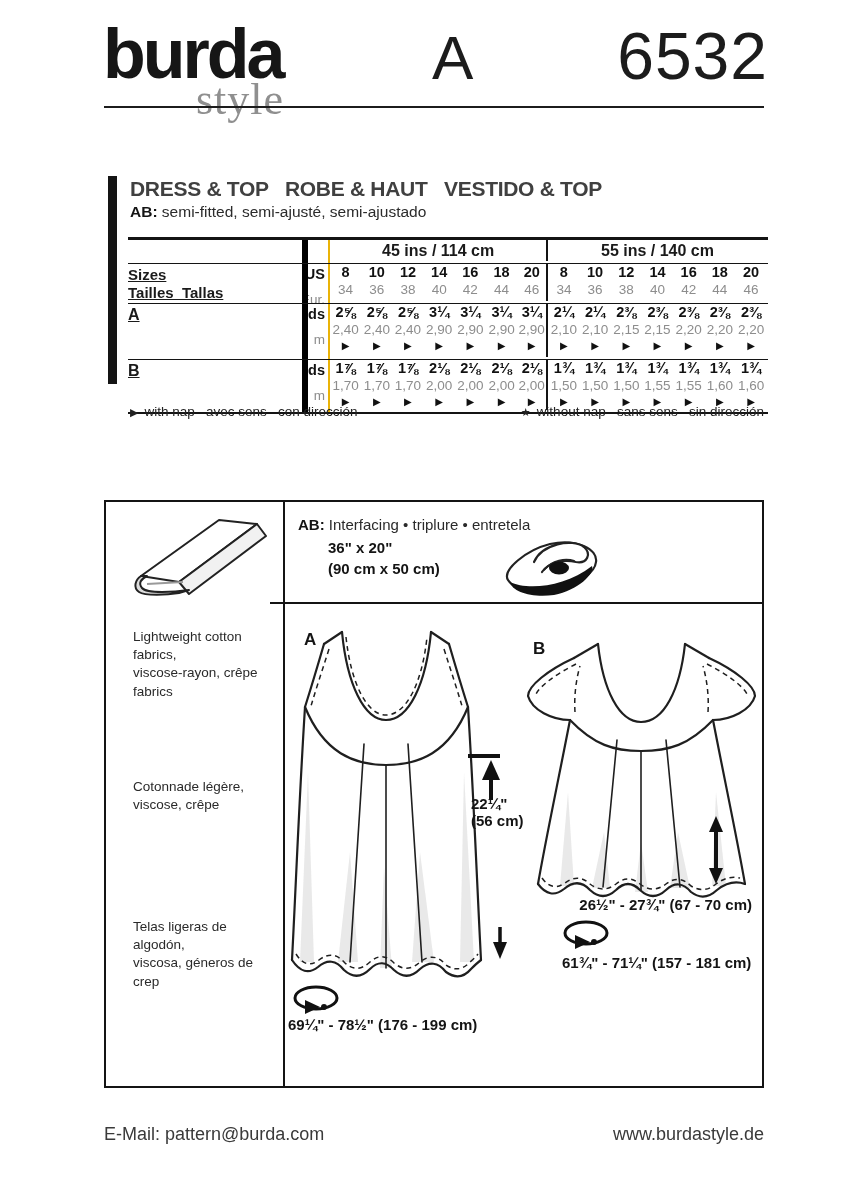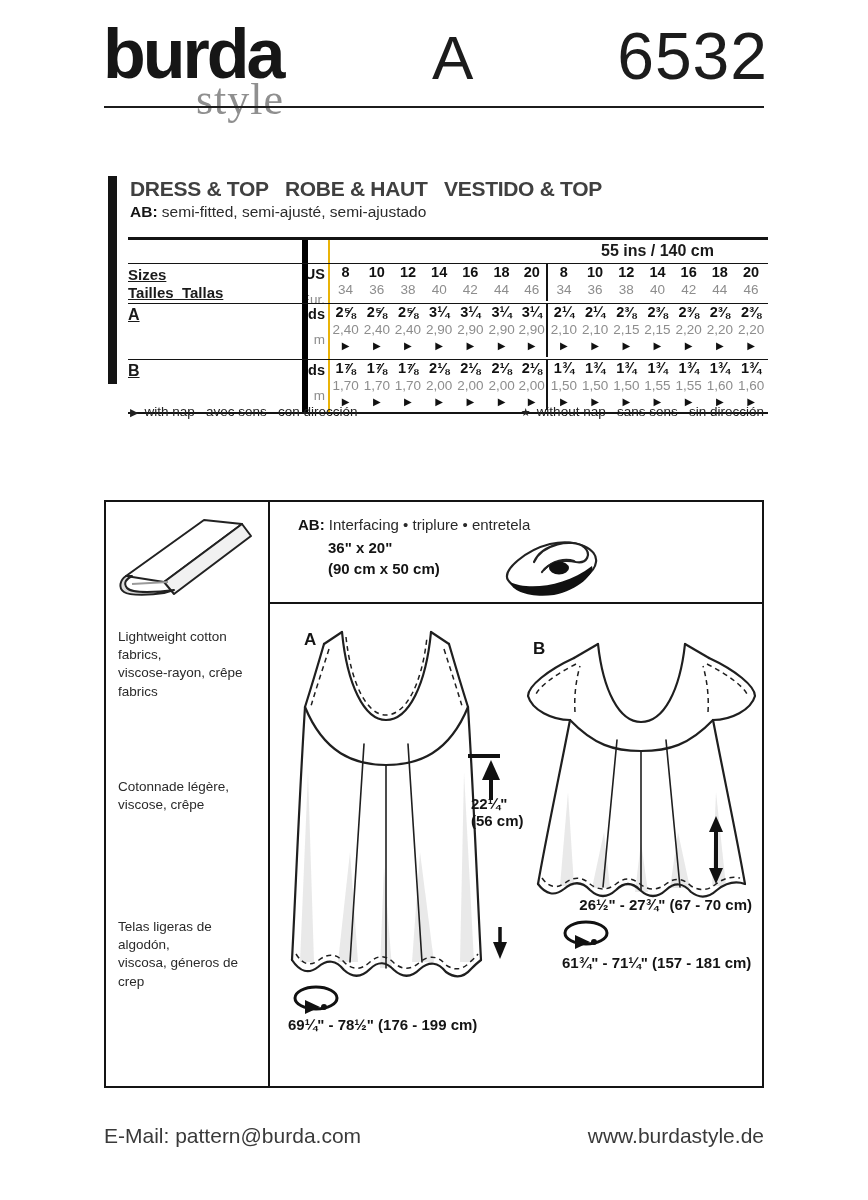--- a/index.html
+++ b/index.html
@@ -45,40 +45,40 @@
 
   
   .foot-notes{position:absolute;left:130px;top:404px;width:634px;display:flex;
               justify-content:space-between;font-size:13.5px;color:#222;}
   .fn{white-space:pre-wrap;}
   .fn .sym{font-size:11px;margin-right:6px;}
 
   
   .lower-box{position:absolute;left:104px;top:500px;width:656px;height:584px;
              border:2px solid #141414;}
-  .left-col{position:absolute;left:0;top:0;width:162px;height:100%;
+  .left-col{position:absolute;left:15px;top:0;width:162px;height:100%;
             border-right:2px solid #141414;}
   .interfacing-cell{position:absolute;left:164px;top:0;right:0;height:100px;
                     border-bottom:2px solid #141414;}
   .fab-text{position:absolute;left:12px;width:145px;font-size:13.5px;line-height:1.35;
             color:#2a2a2a;white-space:pre-line;}
   .fab-en{top:126px;} .fab-fr{top:276px;} .fab-es{top:416px;}
   .int-line1{position:absolute;left:28px;top:14px;font-size:15px;color:#2a2a2a;}
   .int-line1 b{color:#141414;}
   .int-size{position:absolute;left:58px;font-size:15px;font-weight:bold;color:#141414;}
   .int-in{top:37px;} .int-cm{top:58px;}
   .illus{position:absolute;}
   .garment-label{position:absolute;font-weight:bold;font-size:17px;color:#141414;}
   .meas{position:absolute;font-weight:bold;font-size:15px;color:#141414;white-space:pre-line;}
 
   
   .footer-line1{position:absolute;left:104px;top:1100px;width:660px;font-size:16.5px;
                 color:#3a3a3a;text-align:justify;text-align-last:justify;}
   .footer-line2{position:absolute;left:104px;top:1124px;width:660px;display:flex;
-                justify-content:space-between;font-size:21px;color:#3a3a3a;}
+                justify-content:space-between;font-size:18px;color:#3a3a3a;}
 
   svg{display:block;}
 </style>
 </head>
 <body>
 
 <div class="page">
 
   <div class="brand">burda</div>
   <div class="brand-sub">style</div>
@@ -88,20 +88,21 @@
 
   <div class="title-bar"></div>
   <div class="doc-title">DRESS &amp; TOP   ROBE &amp; HAUT   VESTIDO &amp; TOP</div>
   <div class="doc-subtitle"><b>AB:</b><span> semi-fitted, semi-ajusté, semi-ajustado</span></div>
 
   <div class="ytable">
 
     <div class="trow">
       <div class="cell c-label gh"></div>
       <div class="cell c-unit gh"></div>
+      <div class="gh c-s7" style="grid-column:3 / span 7;">45 ins / 114 cm</div>
       <div class="gh" style="grid-column:10 / span 7;">55 ins / 140 cm</div>
     </div>
 
     <div class="trow r-sizes">
       <div class="cell c-label">
         <div class="lbl-b">Sizes</div>
         <div class="lbl-b">Tailles  Tallas</div>
       </div>
       <div class="cell c-unit">
         <div class="v-b">US</div>

